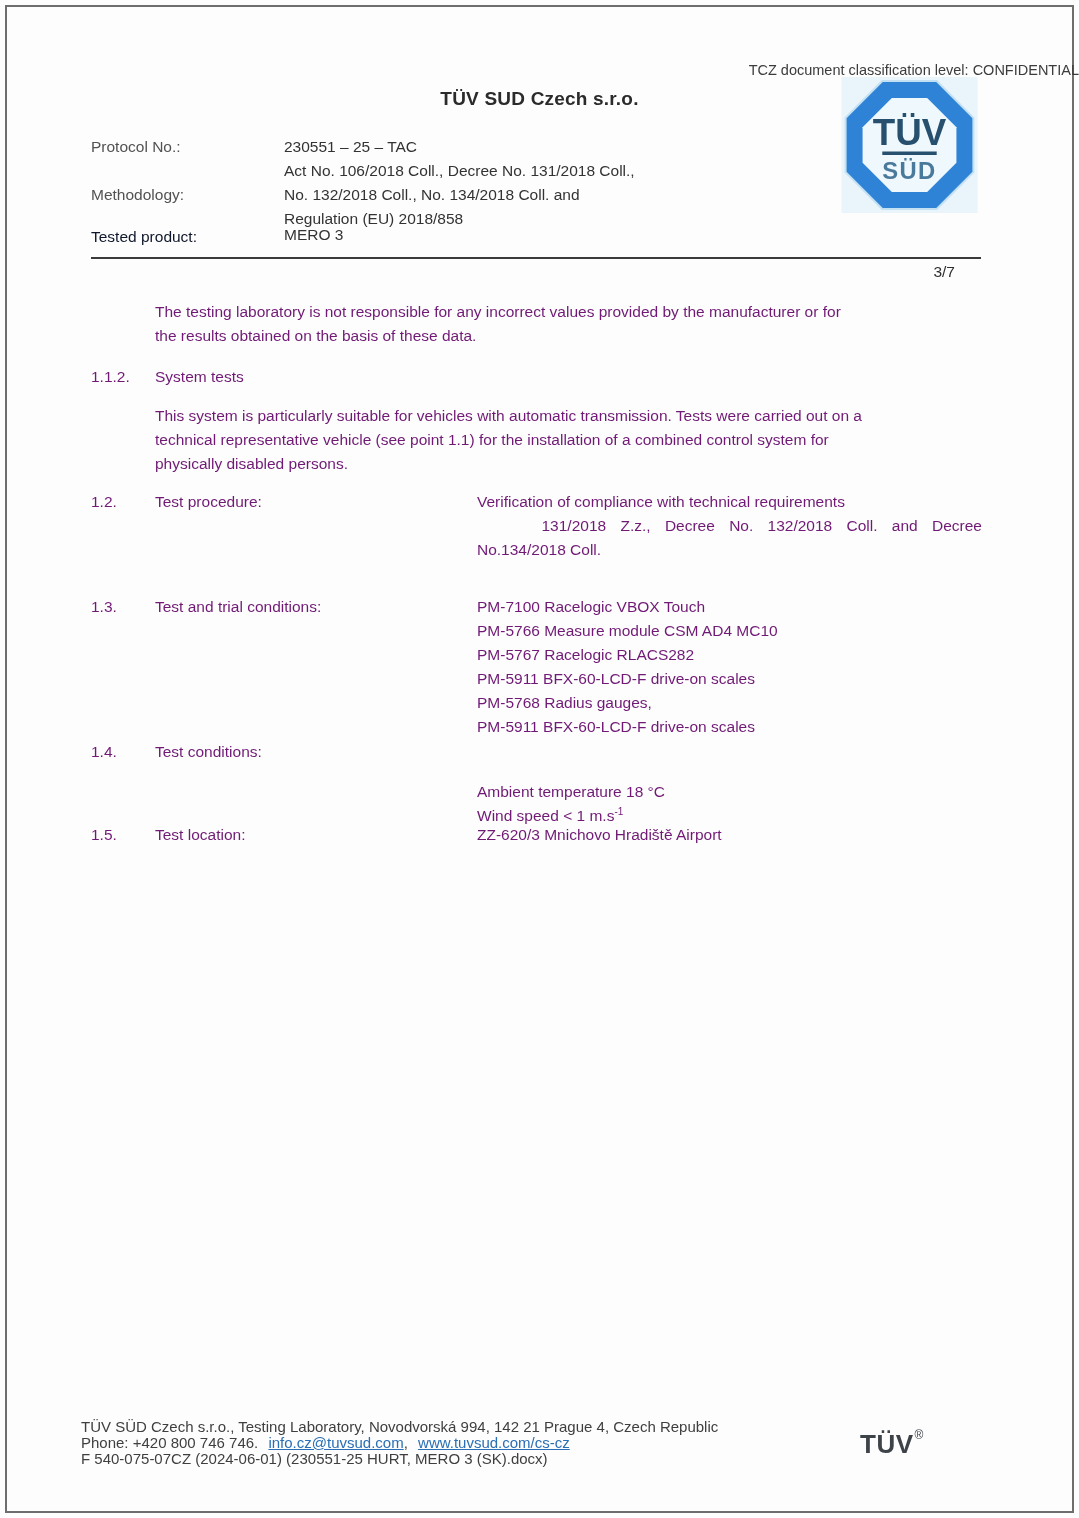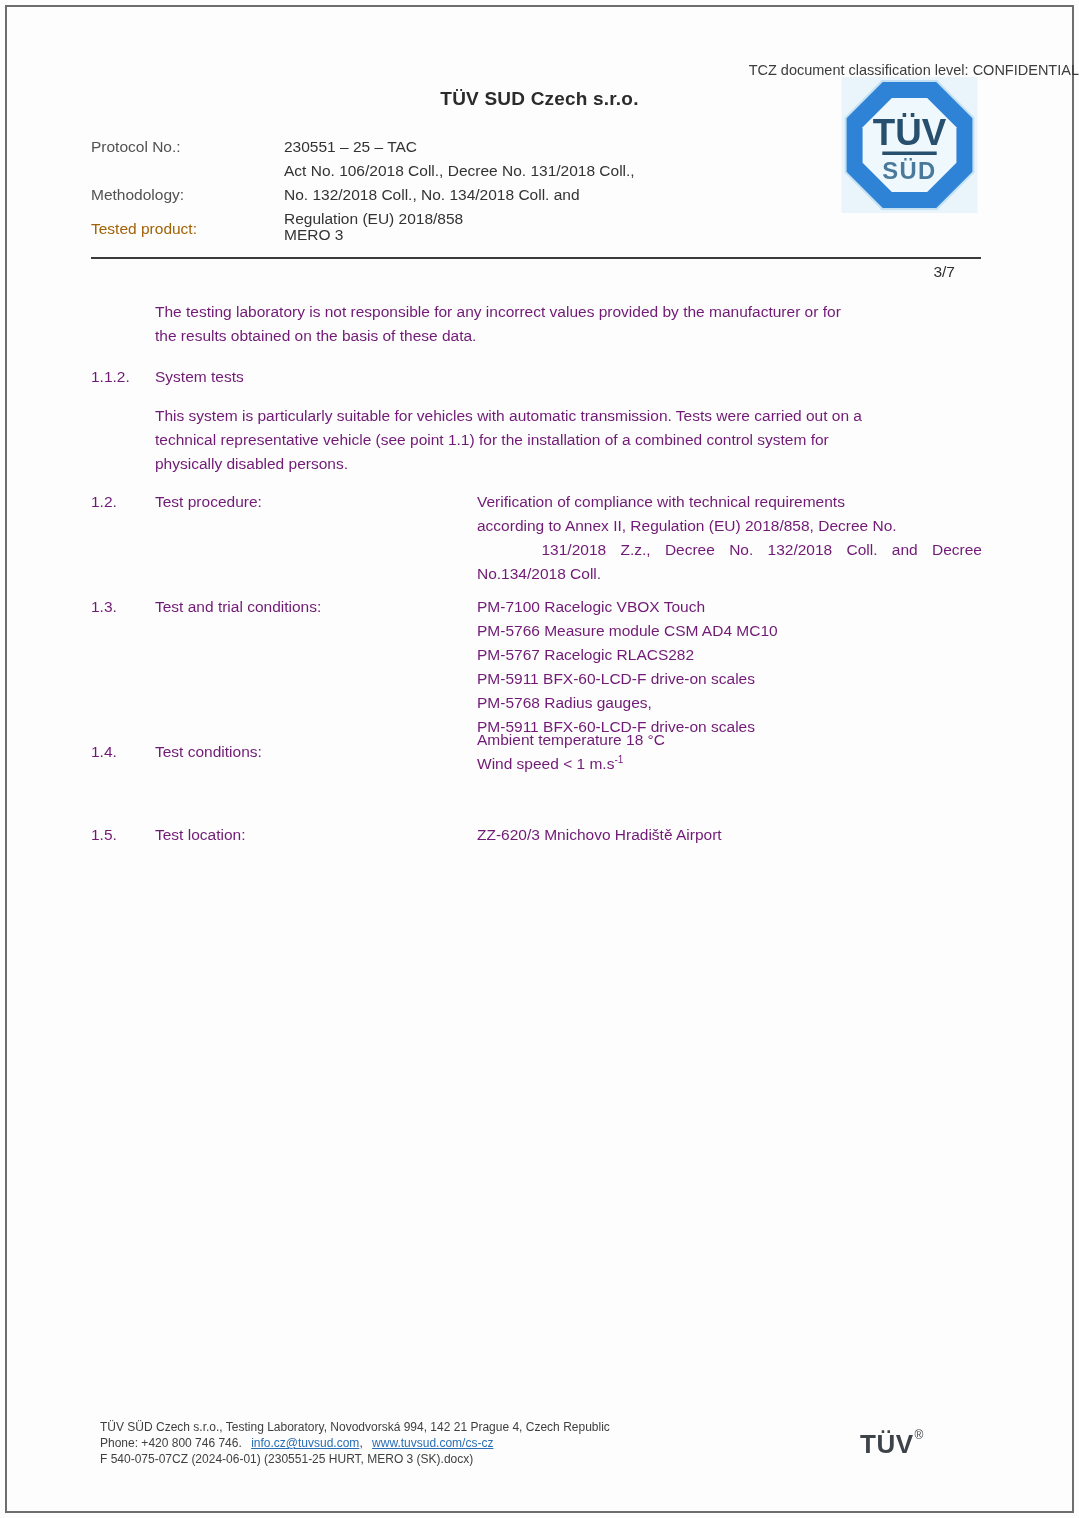--- a/index.html
+++ b/index.html
@@ -27,21 +27,21 @@
 
   .bodytext { font-size:15.5px; line-height:24px; color:#701a75; }
   .line { white-space:nowrap; }
   .para { left:155px; }
   .sec-num { left:91px; }
   .sec-label { left:155px; white-space:nowrap; }
   .sec-value { left:477px; width:505px; }
   .spread { word-spacing:10px;text-align:right; }
   sup.small { font-size:10px; vertical-align:super; line-height:0; }
 
-  .footer { left:100px; top:1419px; font-size:12px; line-height:16px; color:#3f3f3f; }
+  .footer { left:81px; top:1419px; font-size:15px; line-height:16px; color:#3f3f3f; }
   .footer a { color:#2a6fb5; text-decoration:underline; cursor:pointer;margin-left:6px; }
   .footer-logo { left:860px; top:1429px; font-size:26px; font-weight:bold; color:#3d4349;
     letter-spacing:.5px; }
   .footer-logo .reg { font-size:12px; font-weight:normal; vertical-align:super;
     position:relative; top:-4px; left:1px; }
 </style>
 </head>
 <body>
 
 <div class="page">
@@ -65,21 +65,21 @@
   <div class="abs hdr-label" style="top:138px">Protocol No.:</div>
   <div class="abs hdr-value" style="top:138px">230551 – 25 – TAC</div>
 
   <div class="abs hdr-value" style="top:162px">Act No. 106/2018 Coll., Decree No. 131/2018 Coll.,</div>
 
   <div class="abs hdr-label" style="top:186px">Methodology:</div>
   <div class="abs hdr-value" style="top:186px">No. 132/2018 Coll., No. 134/2018 Coll. and</div>
 
   <div class="abs hdr-value" style="top:210px">Regulation (EU) 2018/858</div>
 
-  <div class="abs hdr-label" style="top:220px; color:#a16207;">Tested product:</div>
+  <div class="abs hdr-label" style="top:228px; color:#0f172a;">Tested product:</div>
   <div class="abs hdr-value" style="top:226px">MERO 3</div>
 
   <div class="abs rule"></div>
   <div class="abs page-num">3/7</div>
 
   <div class="abs para bodytext" style="top:300px">
     <div class="line">The testing laboratory is not responsible for any incorrect values provided by the manufacturer or for</div>
     <div class="line">the results obtained on the basis of these data.</div>
   </div>
 
@@ -89,39 +89,38 @@
   <div class="abs para bodytext" style="top:404px">
     <div class="line">This system is particularly suitable for vehicles with automatic transmission. Tests were carried out on a</div>
     <div class="line">technical representative vehicle (see point 1.1) for the installation of a combined control system for</div>
     <div class="line">physically disabled persons.</div>
   </div>
 
   <div class="abs sec-num bodytext" style="top:490px">1.2.</div>
   <div class="abs sec-label bodytext" style="top:490px">Test procedure:</div>
   <div class="abs sec-value bodytext" style="top:490px">
     <div class="line">Verification of compliance with technical requirements</div>
-    <div class="line">according to Annex II, Regulation (EU) 2018/858, Decree No.</div>
     <div class="line spread">131/2018 Z.z., Decree No. 132/2018 Coll. and Decree</div>
     <div class="line">No.134/2018 Coll.</div>
   </div>
 
   <div class="abs sec-num bodytext" style="top:595px">1.3.</div>
   <div class="abs sec-label bodytext" style="top:595px">Test and trial conditions:</div>
   <div class="abs sec-value bodytext" style="top:595px">
     <div class="line">PM-7100 Racelogic VBOX Touch</div>
     <div class="line">PM-5766 Measure module CSM AD4 MC10</div>
     <div class="line">PM-5767 Racelogic RLACS282</div>
     <div class="line">PM-5911 BFX-60-LCD-F drive-on scales</div>
     <div class="line">PM-5768 Radius gauges,</div>
     <div class="line">PM-5911 BFX-60-LCD-F drive-on scales</div>
   </div>
 
   <div class="abs sec-num bodytext" style="top:740px">1.4.</div>
   <div class="abs sec-label bodytext" style="top:740px">Test conditions:</div>
-  <div class="abs sec-value bodytext" style="top:728px">
+  <div class="abs sec-value bodytext" style="top:780px">
     <div class="line">Ambient temperature 18 °C</div>
     <div class="line">
       <span>Wind speed &lt; 1 m.s</span><sup class="small">-1</sup>
     </div>
   </div>
 
   <div class="abs sec-num bodytext" style="top:823px">1.5.</div>
   <div class="abs sec-label bodytext" style="top:823px">Test location:</div>
   <div class="abs sec-value bodytext line" style="top:823px">ZZ-620/3 Mnichovo Hradiště Airport</div>
 

